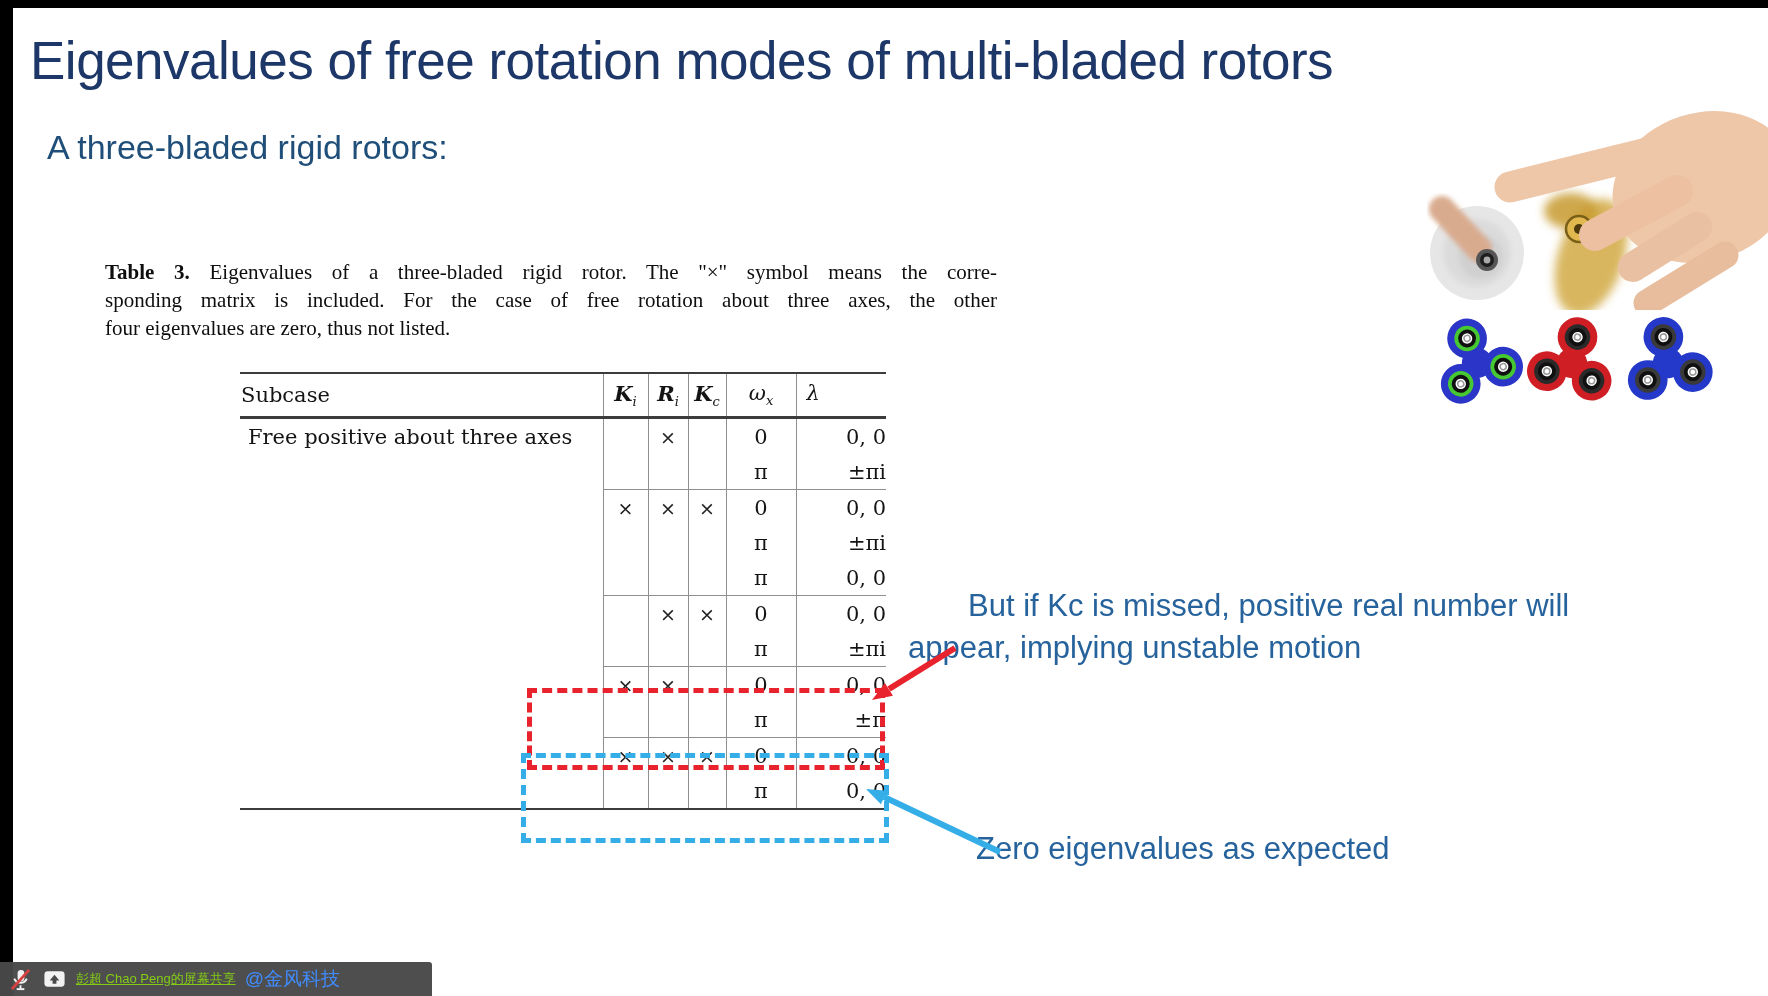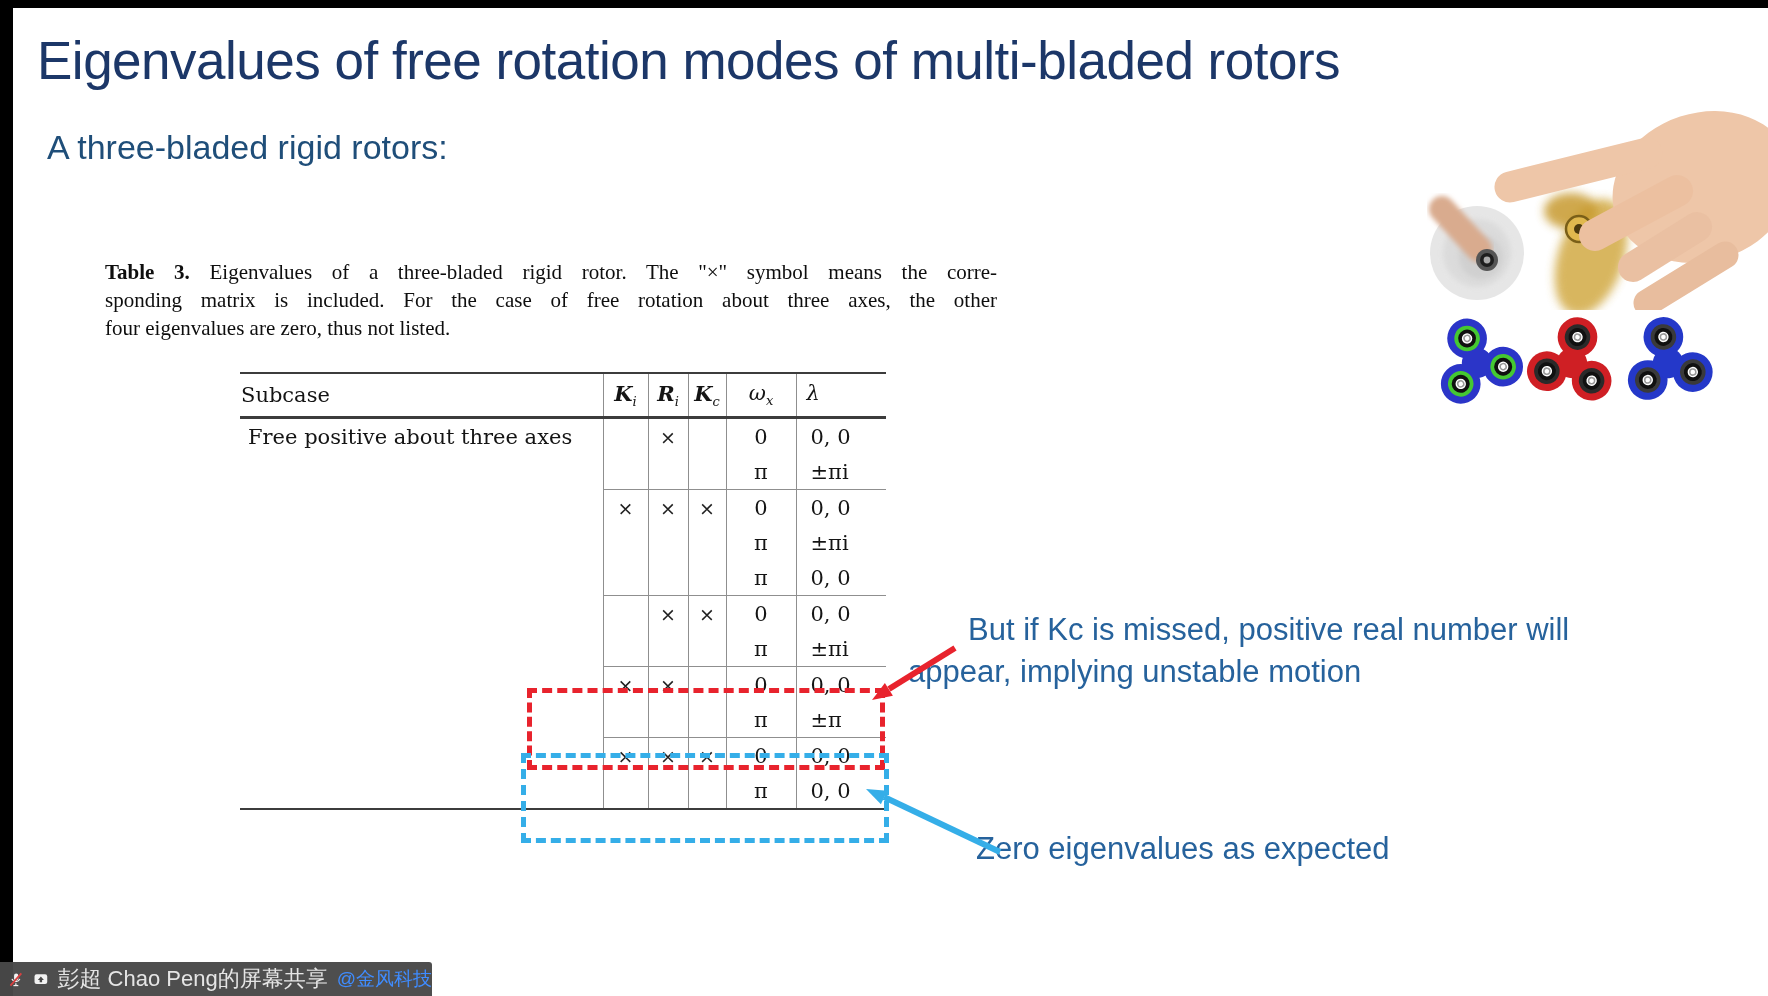--- a/index.html
+++ b/index.html
@@ -1,62 +1,62 @@
 <!DOCTYPE html>
 <html><head>
 <meta charset="utf-8">
 <style>
   html,body{margin:0;padding:0;background:#000;}
   .page{position:relative;width:1768px;height:996px;background:#000;overflow:hidden;
         font-family:"Liberation Sans",sans-serif;}
   .slide{position:absolute;left:13px;top:8px;right:0;bottom:0;background:#ffffff;}
 
   .title{position:absolute;left:30px;top:30px;font-size:53px;color:#1c3768;
-         letter-spacing:-0.5px;white-space:nowrap;margin-left:7px;}
+         letter-spacing:-0.5px;white-space:nowrap;}
   .subtitle{position:absolute;left:47px;top:128px;font-size:34px;color:#1f4e79;white-space:nowrap;}
 
   .caption{position:absolute;left:105px;top:258px;width:892px;
            font-family:Liberation Serif, serif;
            font-size:21px;line-height:28px;color:#0e0e0e;}
   .cap-just{text-align:justify;text-align-last:justify;}
 
   table.rotor{position:absolute;left:240px;top:372px;border-collapse:collapse;
               font-family:"DejaVu Serif","Liberation Serif",serif;font-size:21px;color:#141414;}
   table.rotor th{font-weight:normal;text-align:left;height:40px;
                  border-top:2px solid #3c3c3c;border-bottom:3px solid #3c3c3c;}
   table.rotor td{height:35px;padding:0;}
   table.rotor .vline{border-left:1px solid #8f8f8f;}
   table.rotor th.cmid, table.rotor td.cmid{text-align:center;margin-top:14px;}
   table.rotor td.subcase{padding-left:8px;}
-  table.rotor td.lam{padding-left:14px;}
+  table.rotor td.lam{padding-left:14px;text-align:right;}
   table.rotor td.mark{text-align:center;font-size:19px;color:#222;}
   tr.sep-part td.vline{border-top:1px solid #8f8f8f;}
   tr.sep-full td{border-top:1px solid #8f8f8f;}
   tr.lastrow td{border-bottom:2px solid #3c3c3c;}
   .mth{font-style:italic;}
   .mthb{font-style:italic;font-weight:bold;}
   table.rotor sub{font-size:13px;}
 
   .red-box{position:absolute;left:527px;top:688px;width:348px;height:72px;
            border:5px dashed #e8232d;}
   .blue-box{position:absolute;left:521px;top:753px;width:358px;height:80px;
             border:5px dashed #35aee8;}
 
   .note-unstable{position:absolute;left:908px;top:585px;font-size:31px;color:#26629c;
-                 line-height:42px;white-space:nowrap;margin-top:24px;}
+                 line-height:42px;white-space:nowrap;}
   .note-unstable .l1{display:block;padding-left:60px;}
   .note-unstable .l2{display:block;}
   .note-zero{position:absolute;left:976px;top:831px;font-size:31px;color:#26629c;white-space:nowrap;}
 
   .overlay-svg{position:absolute;left:0;top:0;pointer-events:none;}
 
   .share-bar{position:absolute;left:0;top:962px;width:432px;height:34px;
              background:rgba(72,72,72,.97);display:flex;align-items:center;gap:9px;
              padding-left:8px;box-sizing:border-box;border-top-right-radius:3px;}
-  .share-label{color:#e5e5e5;font-size:22px;white-space:nowrap;}
+  .share-label{color:#84cc16;font-size:13px;white-space:nowrap;text-decoration:underline;}
   .share-mention{color:#3f8cff;font-size:19px;white-space:nowrap;}
 
   .hand-art{position:absolute;left:1395px;top:95px;width:373px;height:215px;}
   .spinner{position:absolute;width:104px;height:104px;}
   .sp1{left:1425px;top:311px;}
   .sp2{left:1520px;top:311px;}
   .sp3{left:1616px;top:311px;}
 </style>
 </head>
 <body>

